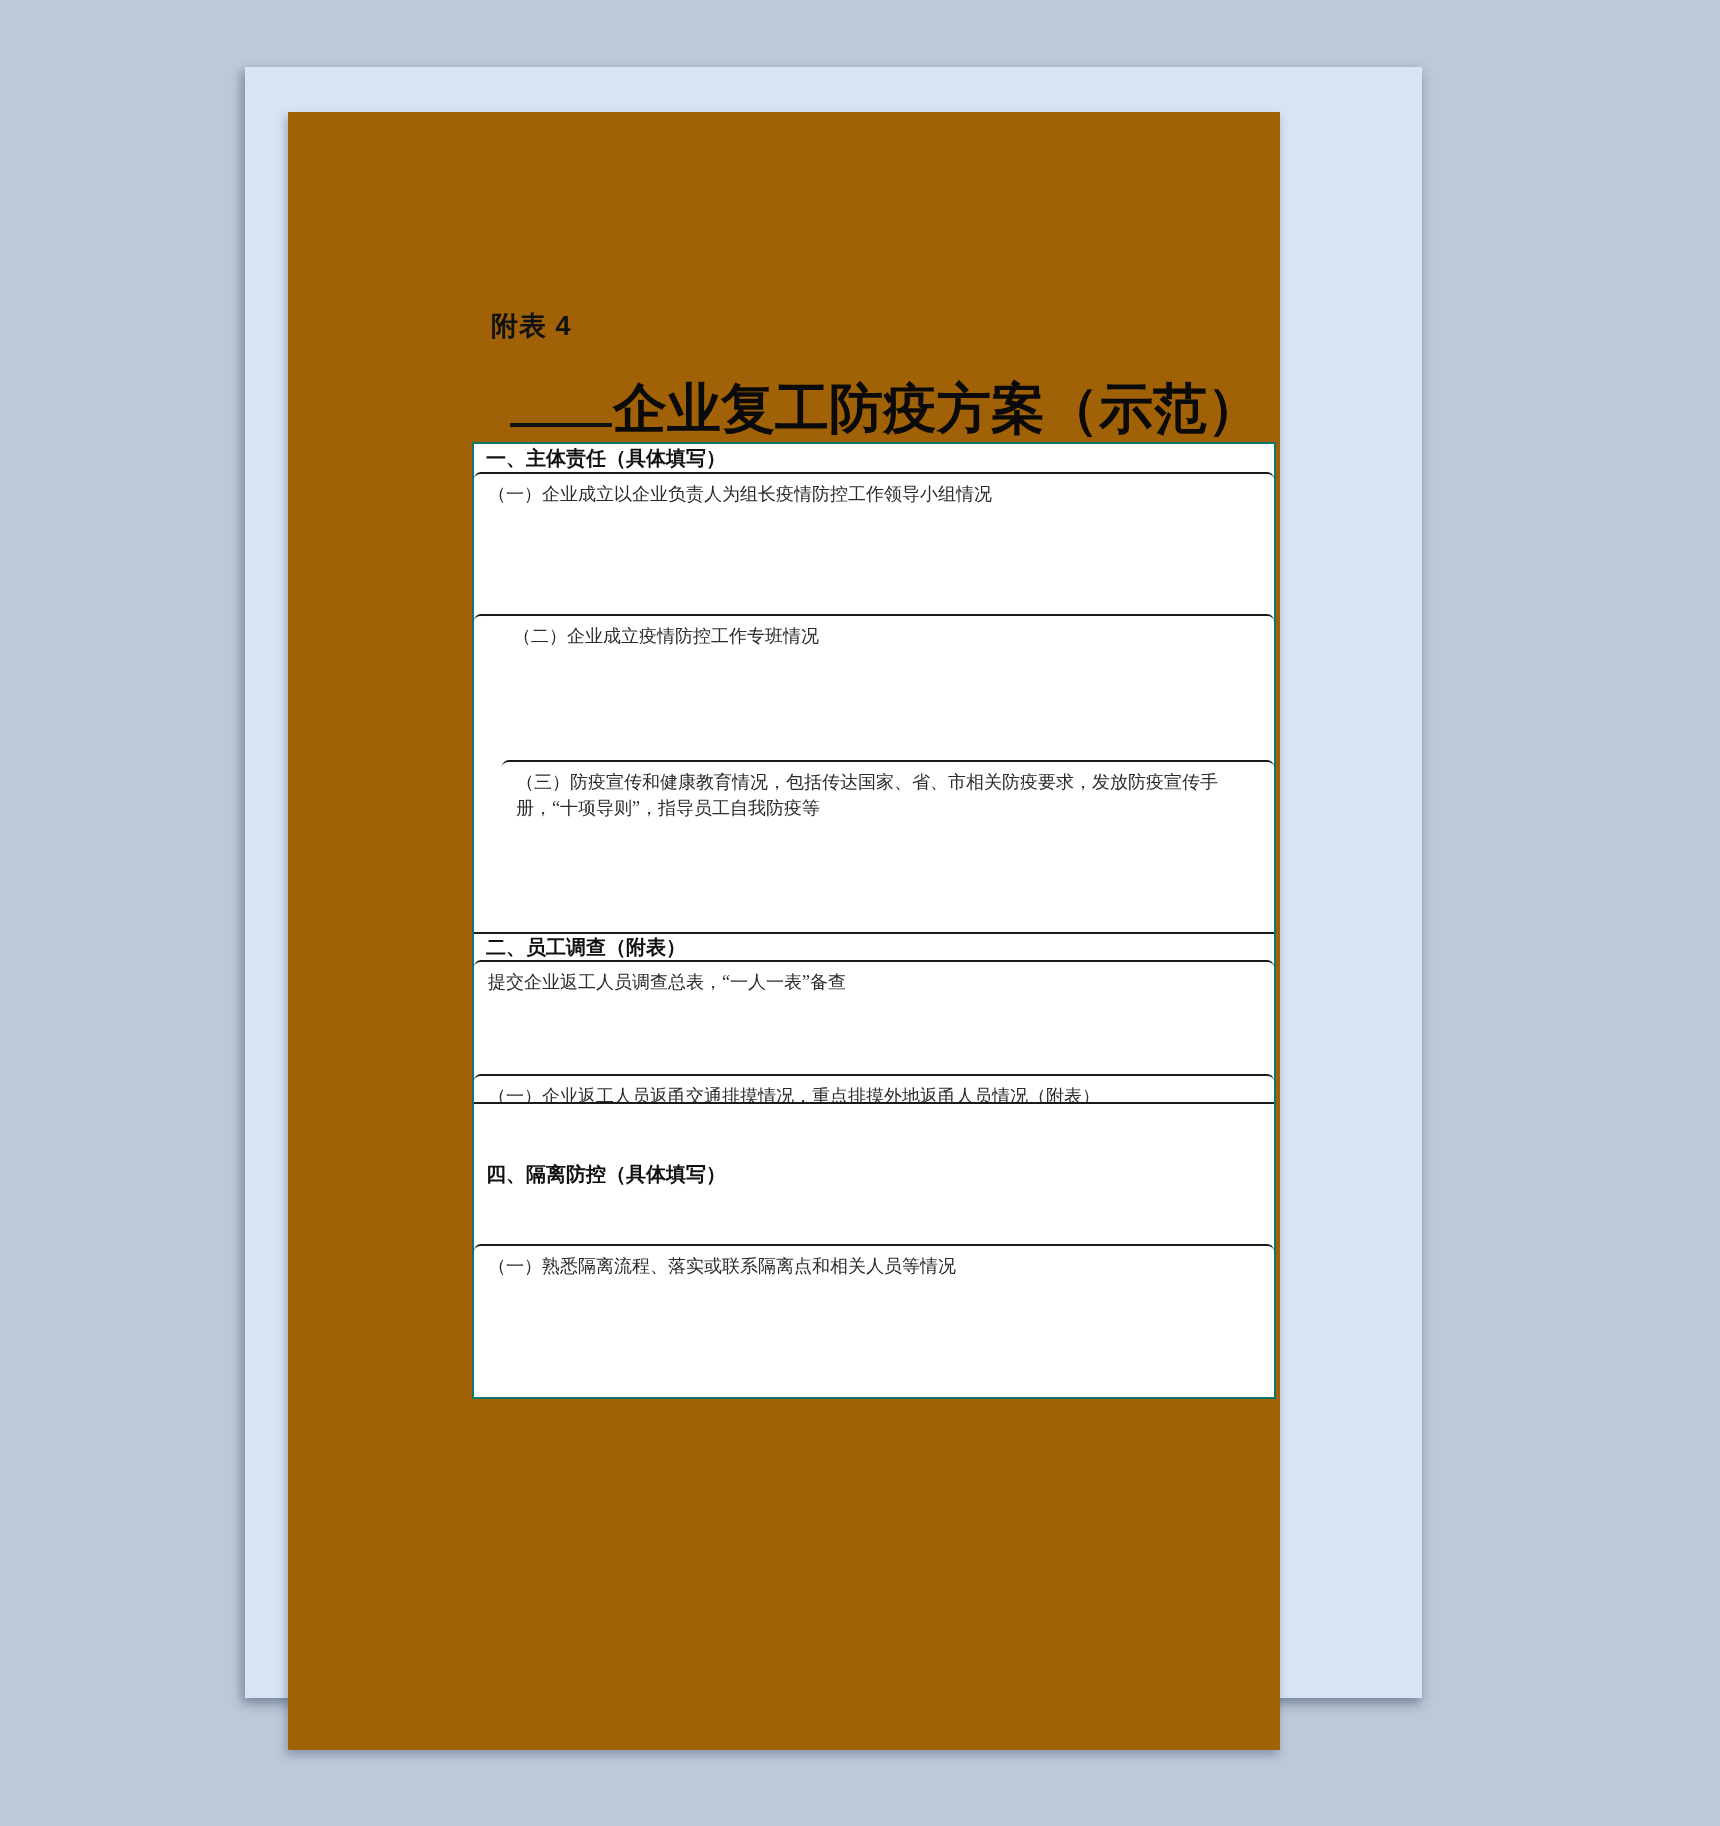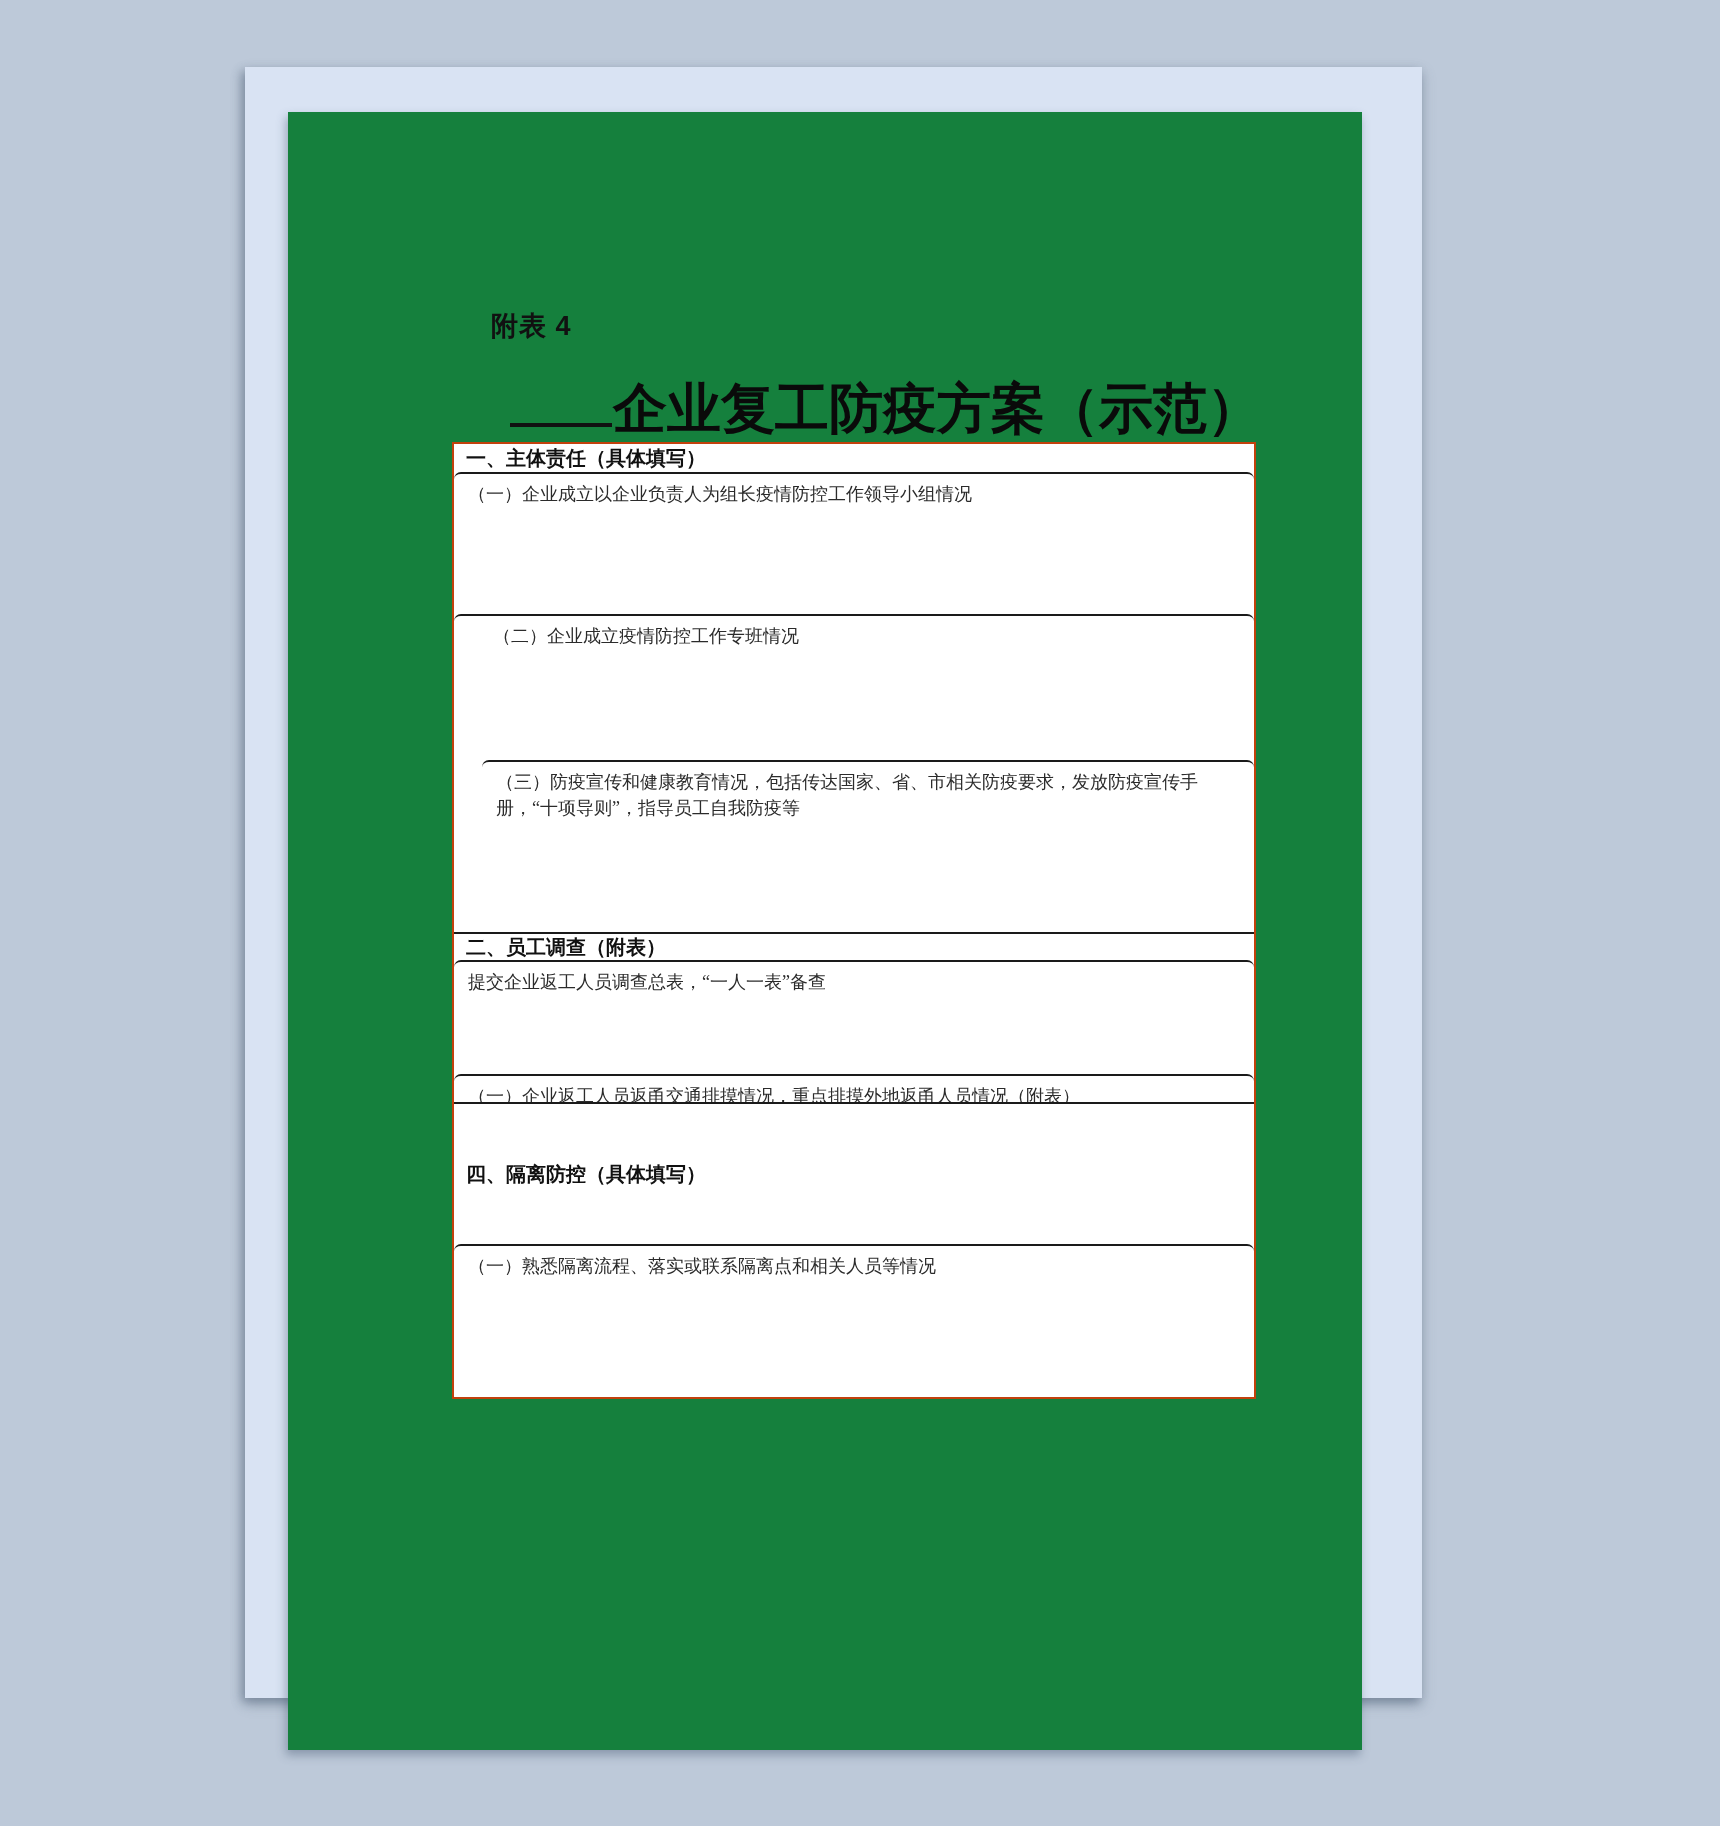--- a/index.html
+++ b/index.html
@@ -22,22 +22,22 @@
   .back-page {
     position: absolute;
     left: 245px; top: 67px;
     width: 1177px; height: 1631px;
     background: #d9e3f3;
     box-shadow: -4px 4px 9px rgba(74, 92, 116, 0.40), 0 6px 12px rgba(74, 92, 116, 0.35);
   }
   .page {
     position: absolute;
     left: 288px; top: 112px;
-    width: 1074px; height: 1638px;
-    background: #15803d;
+    width: 992px; height: 1638px;
+    background: #a16207;
     box-shadow: -2px 5px 9px rgba(74, 92, 116, 0.45);
   }
   .doc-label {
     position: absolute;
     left: 203px; top: 196px;
     font-size: 27px;
     font-weight: bold;
     color: #111;
     letter-spacing: 1px;
     font-family: "Liberation Sans", sans-serif;
@@ -56,24 +56,24 @@
   }
   .blank {
     display: inline-block;
     width: 102px;
     height: 40px;
     border-bottom: 4px solid #111;
     margin-right: 1px;
   }
   .doc-table {
     position: absolute;
-    left: 164px; top: 330px;
+    left: 184px; top: 330px;
     width: 804px;
     box-sizing: border-box;
-    border: 2px solid #c2410c;
+    border: 2px solid #0f766e;
     background: #fff;
   }
   .row {
     box-sizing: border-box;
     border-top: 2px solid #1a1a1a;
     overflow: hidden;
   }
   .row:first-child { border-top: none; }
   .row.header {
     display: flex;

